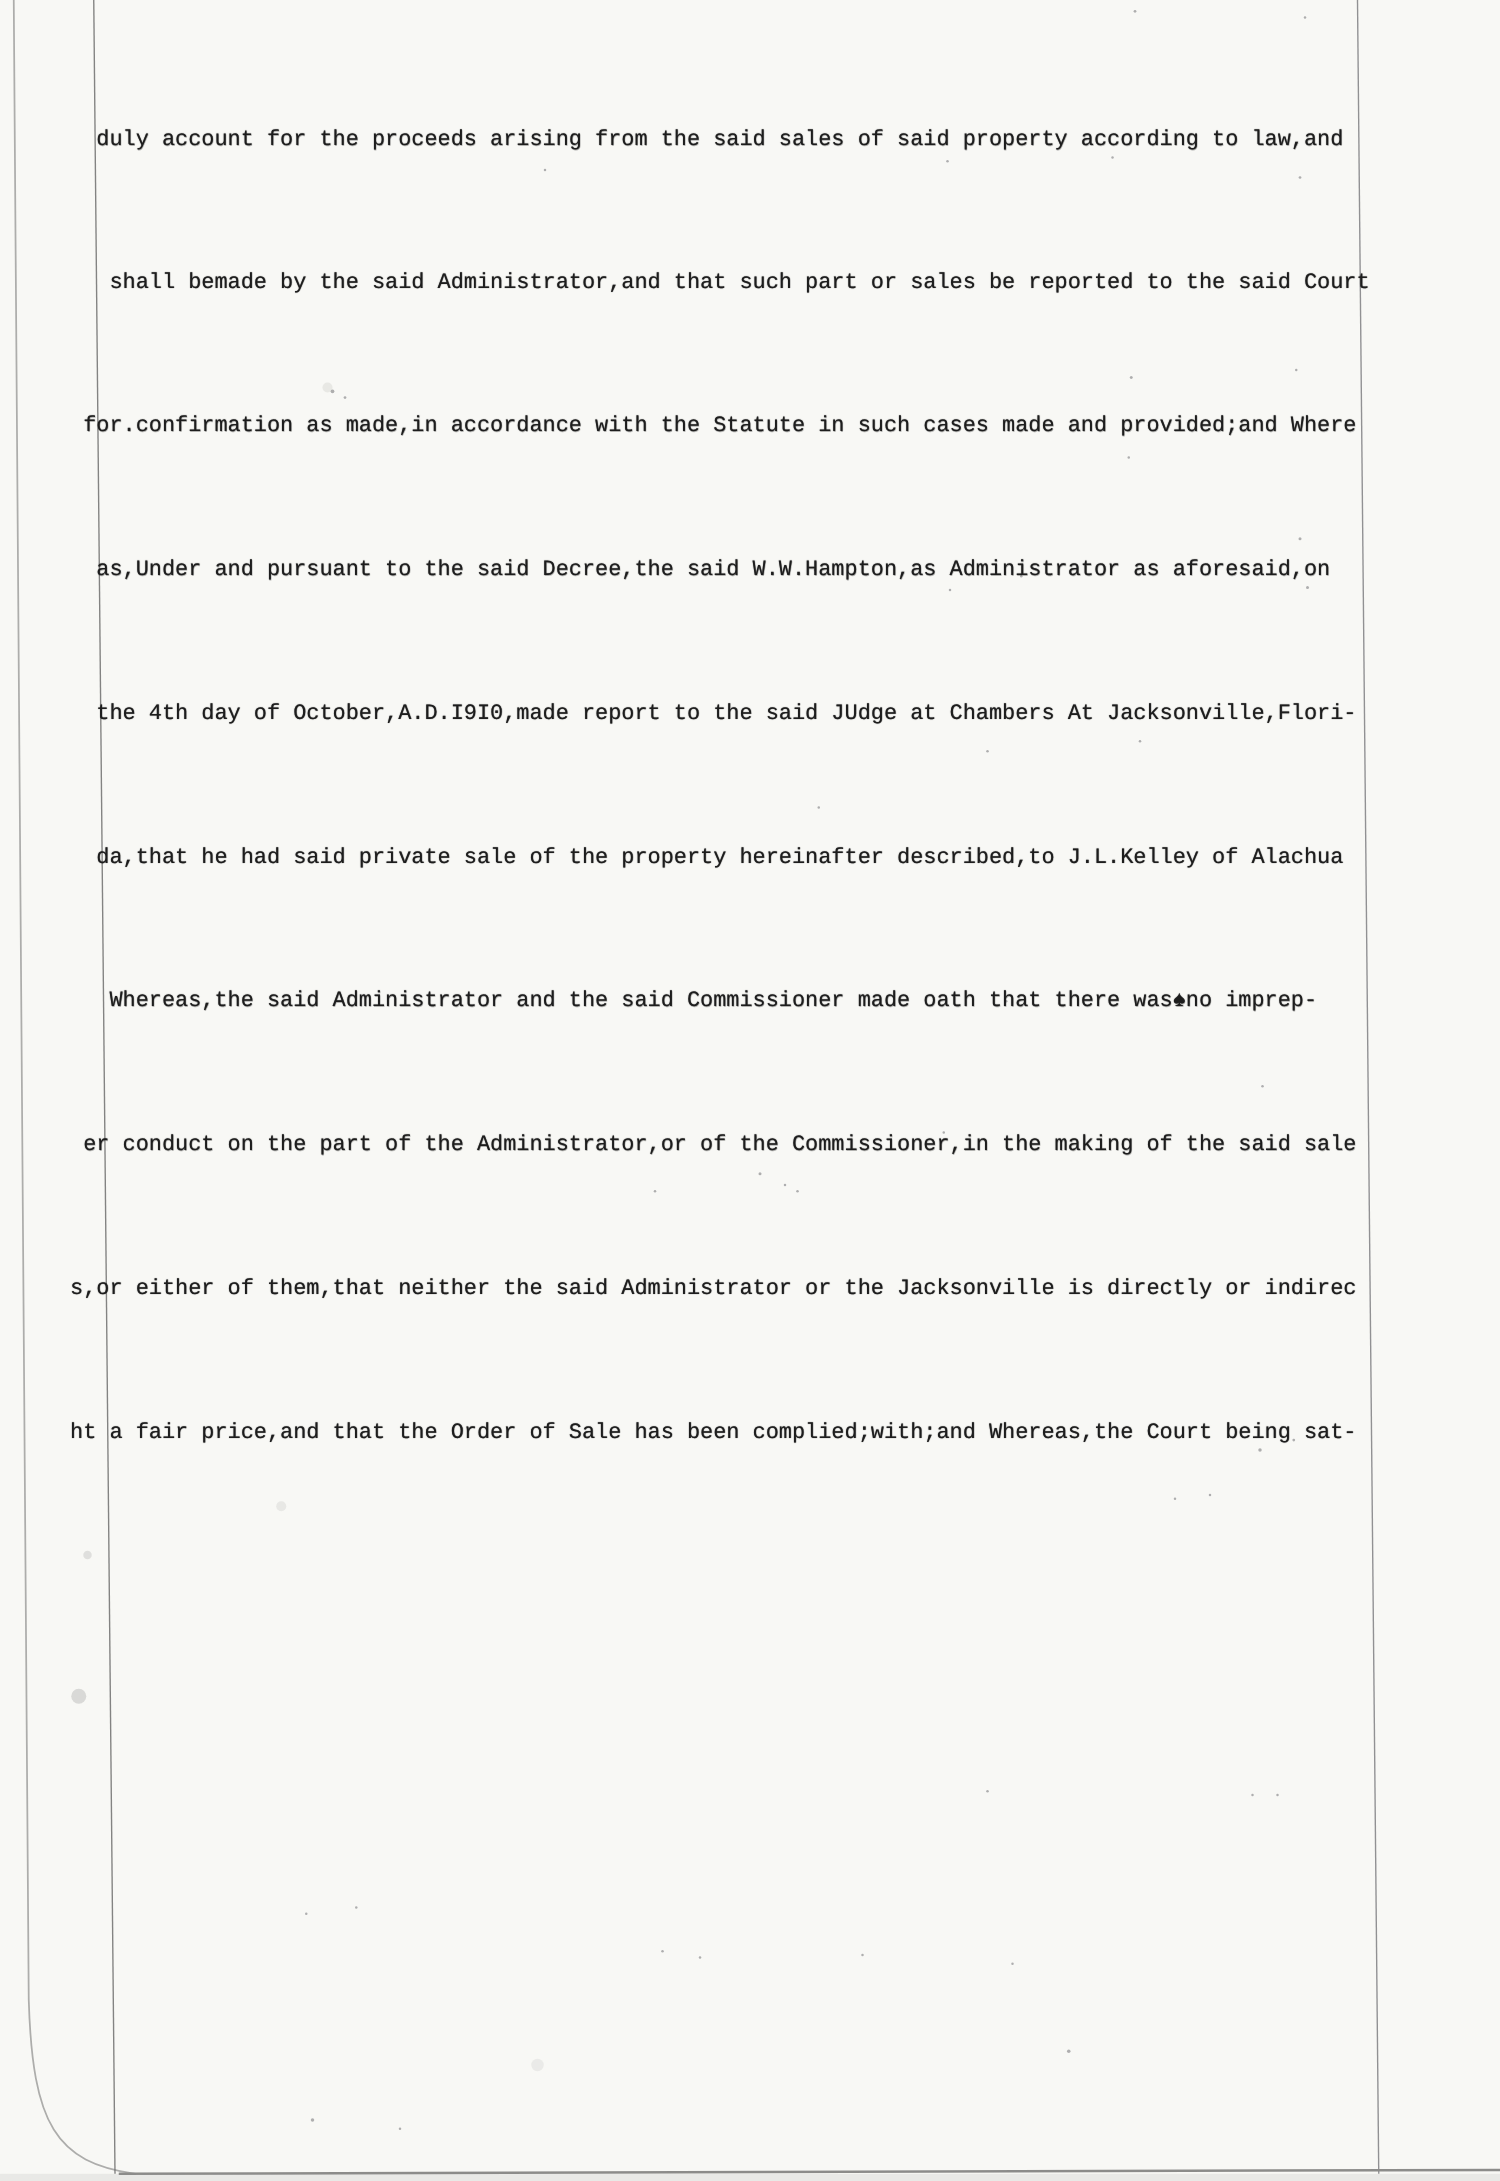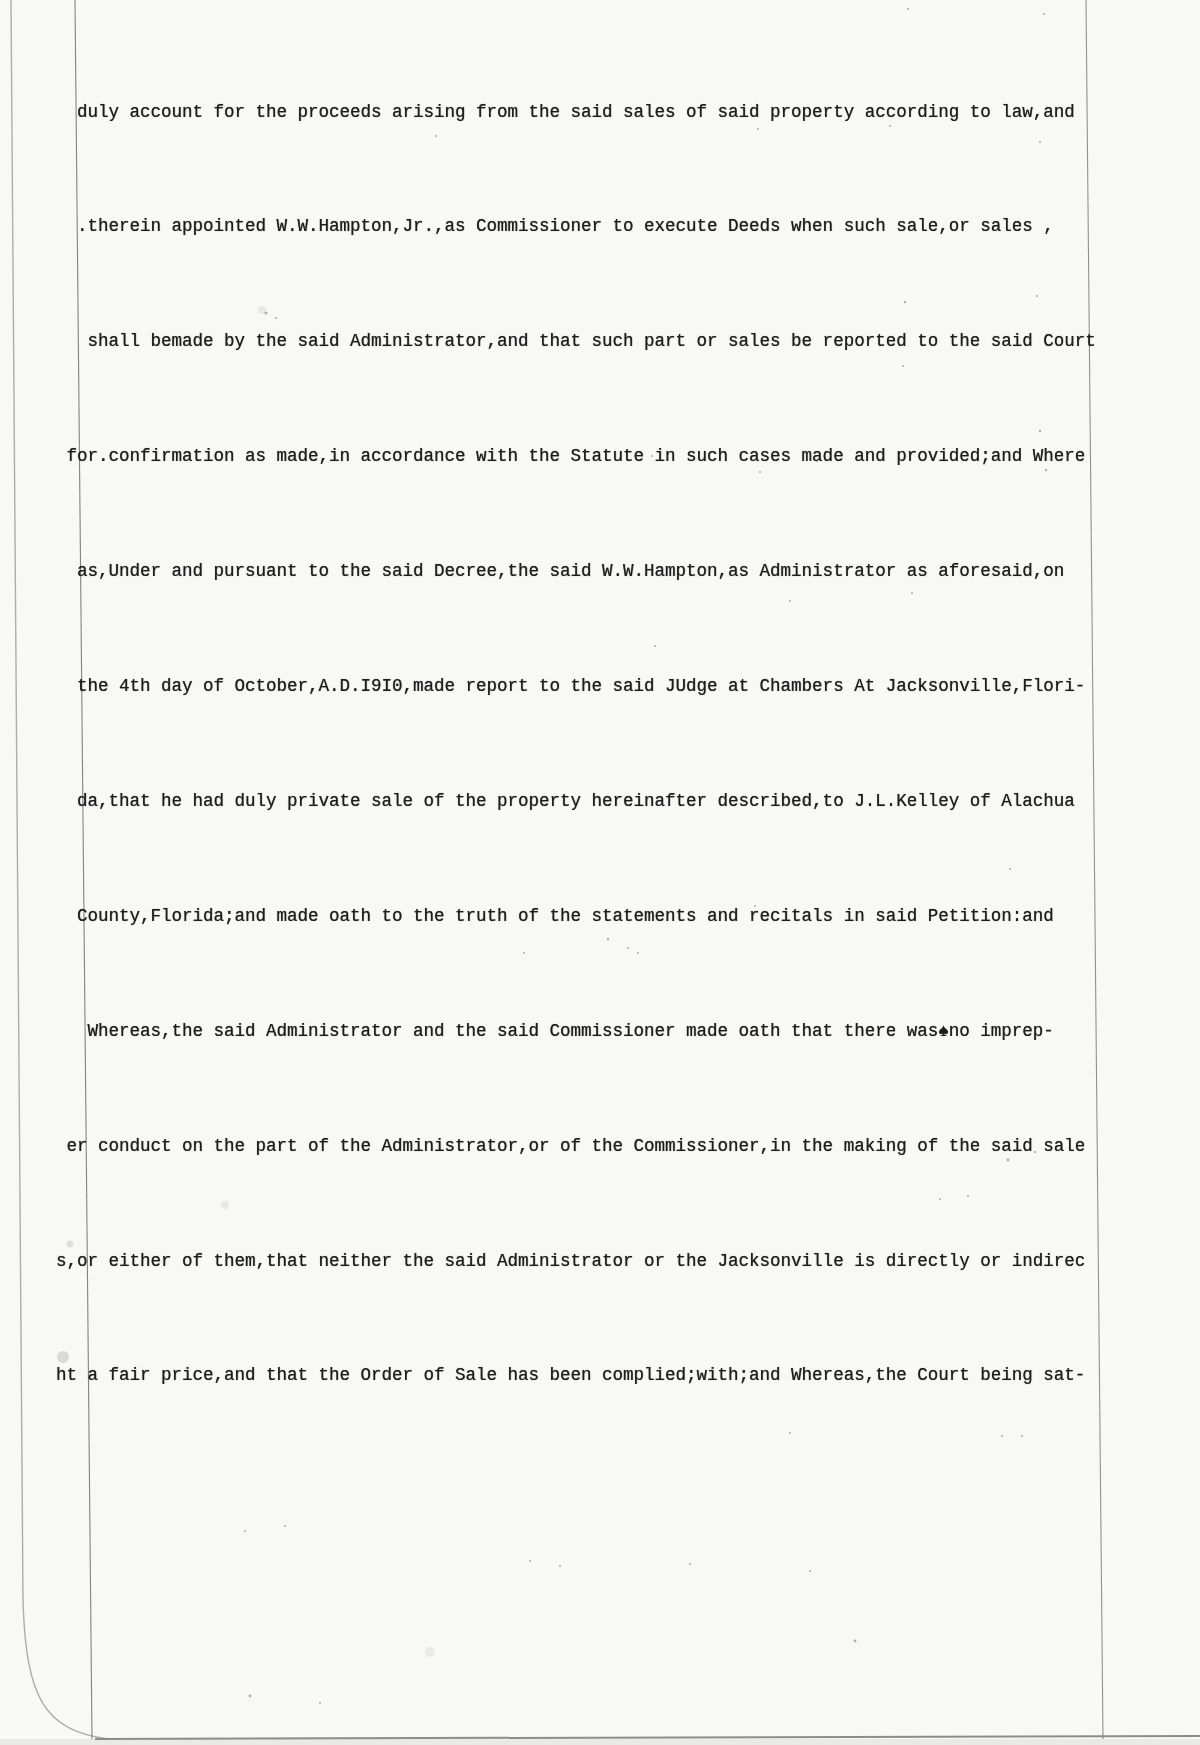--- a/index.html
+++ b/index.html
@@ -90,27 +90,25 @@
       <circle cx="63" cy="1357" r="6" opacity="0.28"></circle>
       <circle cx="70" cy="1244" r="3.4" opacity="0.22"></circle>
       <circle cx="262" cy="310" r="4" opacity="0.15"></circle>
       <circle cx="430" cy="1652" r="5" opacity="0.12"></circle>
       <circle cx="225" cy="1205" r="4" opacity="0.14"></circle>
     </g>
   </svg>
 
   <div class="doc-text">
     <div class="ln">  duly account for the proceeds arising from the said sales of said property according to law,and</div>
-    <div class="ln">  .therein appointed W.W.Hampton,Jr.,as Commissioner to execute Deeds when such sale,or sales ,</div>
     <div class="ln">   shall bemade by the said Administrator,and that such part or sales be reported to the said Court</div>
     <div class="ln"> for.confirmation as made,in accordance with the Statute in such cases made and provided;and Where</div>
     <div class="ln">  as,Under and pursuant to the said Decree,the said W.W.Hampton,as Administrator as aforesaid,on</div>
     <div class="ln">  the 4th day of October,A.D.I9I0,made report to the said JUdge at Chambers At Jacksonville,Flori-</div>
-    <div class="ln">  da,that he had duly private sale of the property hereinafter described,to J.L.Kelley of Alachua</div>
-    <div class="ln">  County,Florida;and made oath to the truth of the statements and recitals in said Petition:and</div>
+    <div class="ln">  da,that he had said private sale of the property hereinafter described,to J.L.Kelley of Alachua</div>
     <div class="ln">   Whereas,the said Administrator and the said Commissioner made oath that there was♠no imprep-</div>
     <div class="ln"> er conduct on the part of the Administrator,or of the Commissioner,in the making of the said sale</div>
     <div class="ln">s,or either of them,that neither the said Administrator or the Jacksonville is directly or indirec</div>
     <div class="ln">ht a fair price,and that the Order of Sale has been complied;with;and Whereas,the Court being sat-</div>
     
     
     
     
     
     

